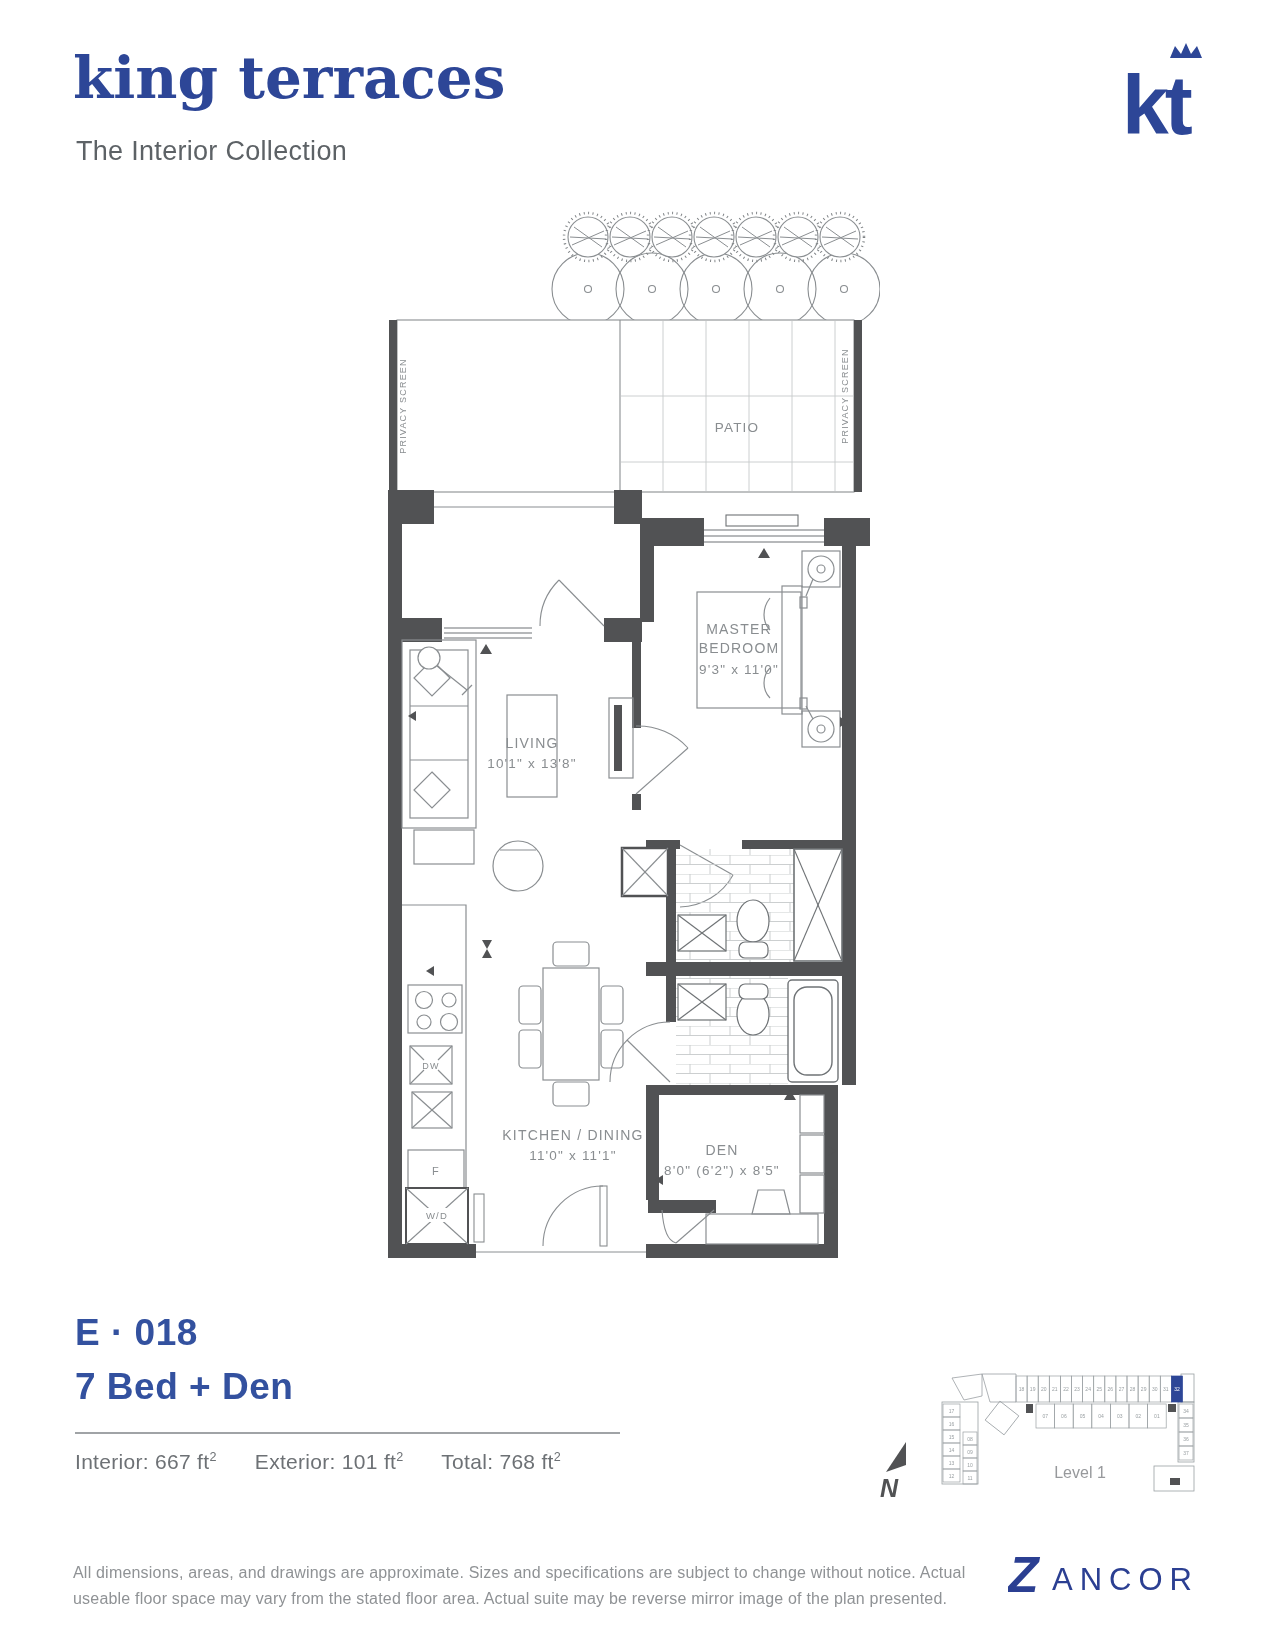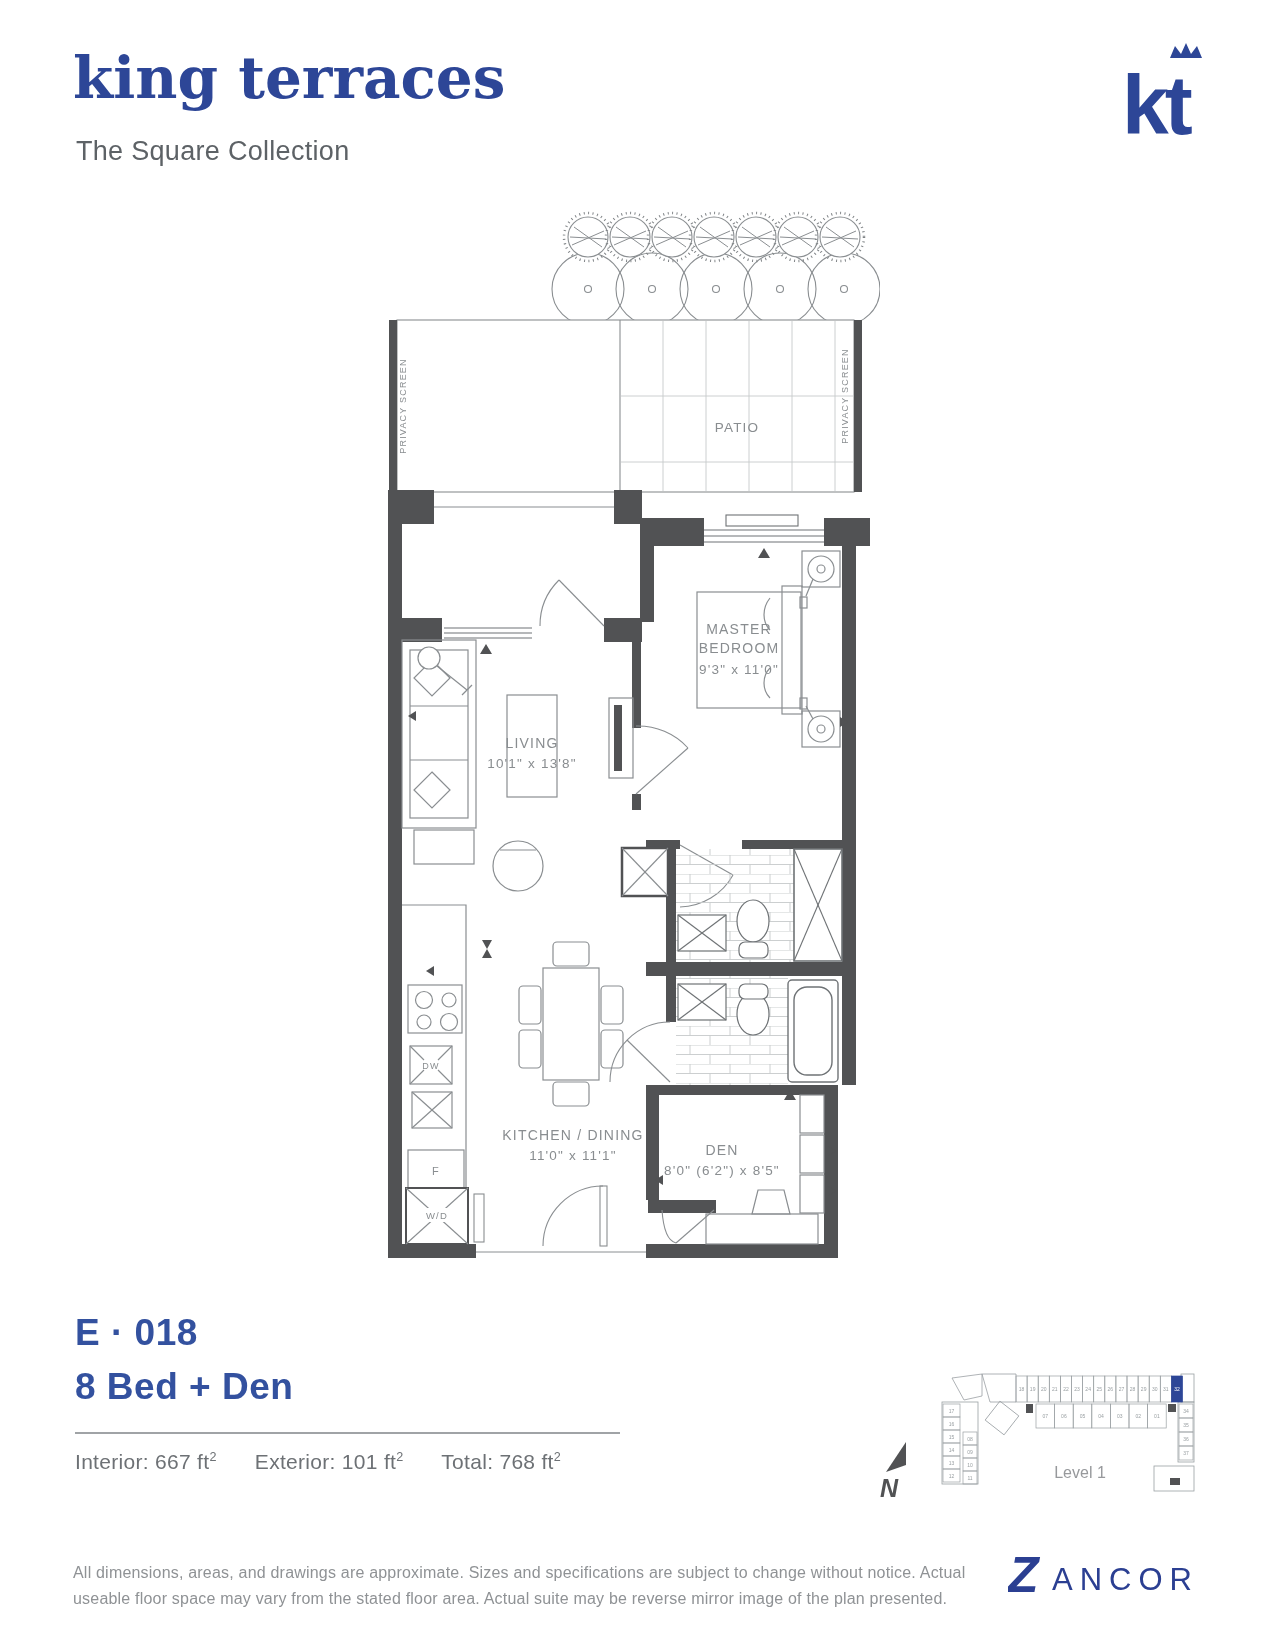--- a/index.html
+++ b/index.html
@@ -19,21 +19,21 @@
               color:#8f9295;letter-spacing:.2px;}
   svg text{font-family:"Liberation Sans",sans-serif;}
   .plan-label{fill:#898d90;letter-spacing:1.2px;}
 </style>
 </head>
 <body>
 
 <div class="page">
 
   <div class="abs brand-title">king terraces</div>
-  <div class="abs brand-sub">The Square Collection</div>
+  <div class="abs brand-sub">The Interior Collection</div>
 
   <svg class="abs" style="left:1118px;top:40px;" width="105" height="105" viewBox="0 0 105 105">
     <path d="M52,18 L57,6 L63,14 L68,3 L73,14 L79,6 L84,18 Z" fill="#2d4697"></path>
     <text x="4" y="94" font-family="DejaVu Serif, serif" font-weight="700" font-size="84" letter-spacing="-4" fill="#2d4697">kt</text>
   </svg>
 
   <svg class="abs" style="left:360px;top:185px;" width="520" height="1090" viewBox="360 185 520 1090">
     <defs>
       <pattern id="brick" width="40" height="19" patternUnits="userSpaceOnUse">
         <path d="M0 0 H40 M0 9.5 H40 M10 0 V9.5 M30 9.5 V19" stroke="#c6c9cb" stroke-width="0.9" fill="none"></path>
@@ -267,21 +267,21 @@
       <text class="plan-label" x="532" y="748" font-size="14" text-anchor="middle">LIVING</text>
       <text class="plan-label" x="532" y="768" font-size="13.5" text-anchor="middle">10'1" x 13'8"</text>
       <text class="plan-label" x="573" y="1140" font-size="14" text-anchor="middle">KITCHEN / DINING</text>
       <text class="plan-label" x="573" y="1160" font-size="13.5" text-anchor="middle">11'0" x 11'1"</text>
       <text class="plan-label" x="722" y="1155" font-size="14" text-anchor="middle">DEN</text>
       <text class="plan-label" x="722" y="1175" font-size="13.5" text-anchor="middle">8'0" (6'2") x 8'5"</text>
     </g>
   </svg>
 
   <div class="abs unit-code">E · 018</div>
-  <div class="abs unit-type">8 Bed + Den</div>
+  <div class="abs unit-type">7 Bed + Den</div>
   <div class="abs divider"></div>
   <div class="abs areas">
     <span class="pair"><span>Interior: 667 ft</span><sup>2</sup></span>
     <span class="pair"><span>Exterior: 101 ft</span><sup>2</sup></span>
     <span class="pair"><span>Total: 768 ft</span><sup>2</sup></span>
   </div>
 
   <svg class="abs" style="left:874px;top:1440px;" width="46" height="62" viewBox="0 0 46 62">
     <polygon points="32,2 12,32 32,25" fill="#515254"></polygon>
     <text x="6" y="57" font-size="25" font-style="italic" font-weight="700" fill="#515254">N</text>

